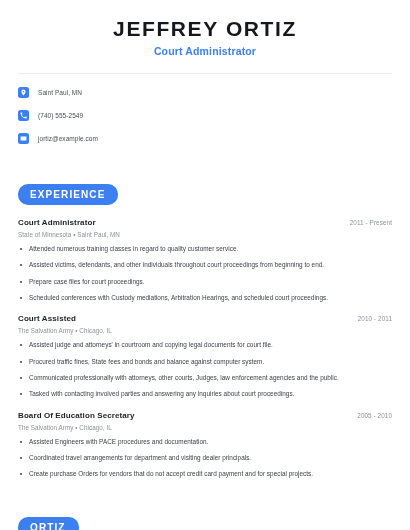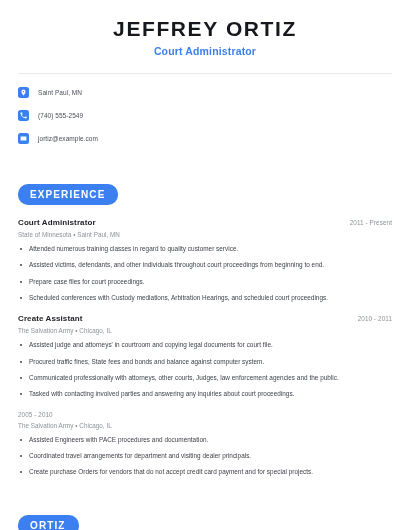--- a/index.html
+++ b/index.html
@@ -225,34 +225,35 @@
         <ul class="job-bullets">
           <li>Attended numerous training classes in regard to quality customer service.</li>
           <li>Assisted victims, defendants, and other individuals throughout court proceedings from beginning to end.</li>
           <li>Prepare case files for court proceedings.</li>
           <li>Scheduled conferences with Custody mediations, Arbitration Hearings, and scheduled court proceedings.</li>
         </ul>
       </div>
 
       <div class="job">
         <div class="job-head">
-          <span class="job-role">Create Assistant</span>
+          <span class="job-role">Court Assisted</span>
           <span class="job-dates">2010 - 2011</span>
         </div>
         <div class="job-meta">The Salvation Army  •  Chicago, IL</div>
         <ul class="job-bullets">
           <li>Assisted judge and attorneys' in courtroom and copying legal documents for court file.</li>
           <li>Procured traffic fines, State fees and bonds and balance against computer system.</li>
           <li>Communicated professionally with attorneys, other courts, Judges, law enforcement agencies and the public.</li>
           <li>Tasked with contacting involved parties and answering any inquiries about court proceedings.</li>
         </ul>
       </div>
 
       <div class="job">
         <div class="job-head">
+          <span class="job-role">Board Of Education Secretary</span>
           <span class="job-dates">2005 - 2010</span>
         </div>
         <div class="job-meta">The Salvation Army  •  Chicago, IL</div>
         <ul class="job-bullets">
           <li>Assisted Engineers with PACE procedures and documentation.</li>
           <li>Coordinated travel arrangements for department and visiting dealer principals.</li>
           <li>Create purchase Orders for vendors that do not accept credit card payment and for special projects.</li>
         </ul>
       </div>
 

